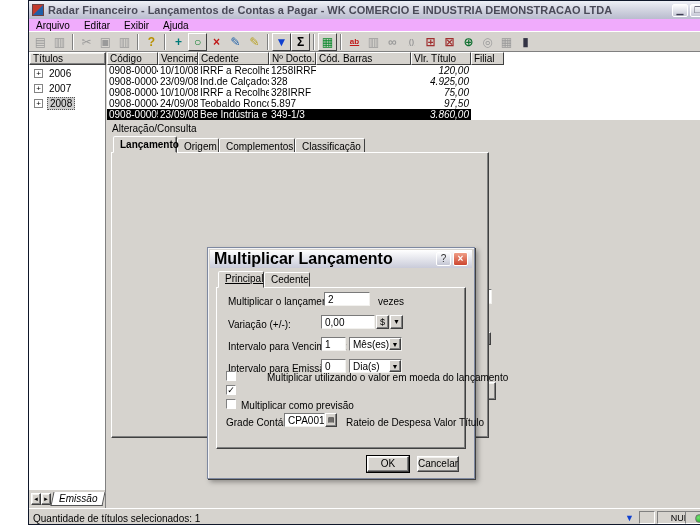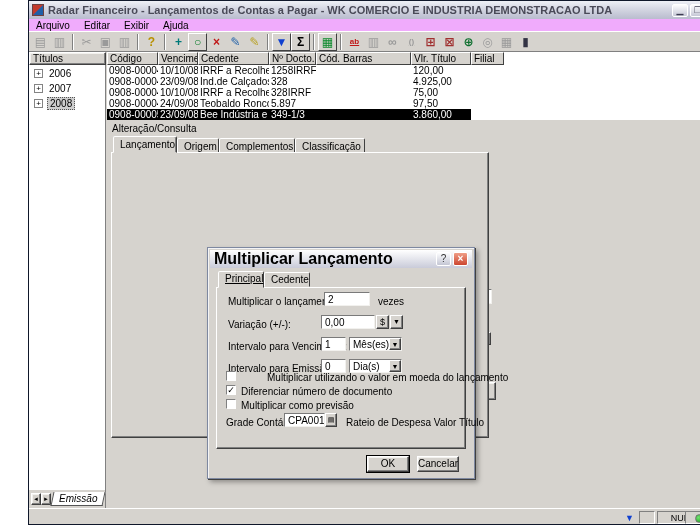--- a/index.html
+++ b/index.html
@@ -45,30 +45,30 @@
   .plusbox { width:9px; height:9px; border:1px solid #848484; background:#fff; font-size:8px; line-height:7px; text-align:center; margin-right:4px; }
   .tree-label { padding:0 2px; }
   .tree-label.selected { background:#cecece; border:1px dotted #555; }
 
   
   #grid { position:absolute; left:78px; top:51px; width:609px; height:68px; background:#fff; overflow:hidden; }
   #grid-header { display:flex; height:13px; }
   .gh-cell { background:#d6d3ce; border:1px solid; border-color:#ffffff #404040 #404040 #ffffff; padding:0 2px; line-height:11px; white-space:nowrap; overflow:hidden; flex:none; }
   .grid-row { display:flex; height:11px; line-height:11px; }
   .g-cell { padding:0 2px; white-space:nowrap; overflow:hidden; flex:none; }
-  .g-right { text-align:left; }
+  .g-right { text-align:right;font-style:italic; }
   .grid-row.selected .g-cell.sel { background:#000; color:#fff; }
   #vscroll { position:absolute; left:687px; top:51px; width:12px; height:68px; background:#eceae6; }
   .sbtn { position:absolute; left:0; width:12px; height:11px; font-size:6px; line-height:10px; text-align:center; color:#222; }
 
   
   #form-caption { position:absolute; left:83px; top:122px; }
   .tab { position:absolute; height:16px; padding:2px 6px 0; background:#d6d3ce;
     border:1px solid; border-color:#ffffff #404040 transparent #ffffff; border-radius:2px 2px 0 0; z-index:1; }
-  .tab.active { height:17px; top:135px; z-index:3; font-weight:normal; box-shadow:inset -1px 0 0 #808080; }
+  .tab.active { height:17px; top:135px; z-index:3; font-weight:bold; box-shadow:inset -1px 0 0 #808080; }
   #tab-panel { position:absolute; left:82px; top:151px; width:378px; height:286px; z-index:2;
     background:#d6d3ce; border:1px solid; border-color:#ffffff #404040 #404040 #ffffff; box-shadow:inset -1px -1px 0 #808080; }
   .radio { position:absolute; width:8px; height:8px; border-radius:50%; border:1px solid #808080; background:#fff; }
   .radio.on::after { content:""; position:absolute; left:2px; top:2px; width:3px; height:3px; border-radius:50%; background:#000; }
   .checkbox { position:absolute; width:10px; height:10px; border:1px solid; border-color:#808080 #fff #fff #808080; background:#fff; font-size:9px; line-height:9px; text-align:center; font-weight:bold; }
   .btn { position:absolute; background:#d6d3ce; border:1px solid; border-color:#ffffff #404040 #404040 #ffffff; box-shadow:inset -1px -1px 0 #808080, inset 1px 1px 0 #f2f1ee; text-align:center; font-size:10px; }
 
   
   #dialog { position:absolute; left:178px; top:246px; width:268px; height:232px; z-index:10;
     background:#d6d3ce; border:1px solid #7e88a0; box-shadow:1px 1px 0 #404040, 3px 3px 5px rgba(0,0,0,.35), inset 1px 1px 0 #f4f4f6; }
@@ -392,32 +392,32 @@
     <div class="lbl" style="left:18px;top:169px">Grade Contábil:</div>
     <div class="field" style="left:76px;top:165px;width:41px;height:14px">CPA001</div>
     <div class="minibtn" style="left:117px;top:165px;width:12px;height:14px">▤</div>
     <div class="lbl" style="left:138px;top:169px">Rateio de Despesa Valor Título</div>
 
     <div class="btn dbtn default" style="left:159px;top:208px">OK</div>
     <div class="btn dbtn" style="left:209px;top:208px">Cancelar</div>
   <div class="checkbox" style="left: 18px; top: 123px;"></div>
       <div class="lbl" style="left: 33px; top: 124px; padding-left: 26px;">Multiplicar utilizando o valor em moeda do lançamento</div>
       <div class="checkbox" style="left: 18px; top: 137px;">✓</div>
-      <div class="lbl" style="left: 33px; top: 138px;">Diferenciar número de documento</div>
       <div class="checkbox" style="left: 18px; top: 151px;"></div>
       <div class="lbl" style="left: 33px; top: 152px;">Multiplicar como previsão</div>
     </div>
 
   <div id="sheetstrip">
     <div class="navbtn raised" style="left:2px">◄</div>
     <div class="navbtn raised" style="left:12px">►</div>
     <div id="sheet-tab"><span>Emissão</span></div>
   </div>
 
   <div id="statusbar">
+    <div id="status-text">Quantidade de títulos selecionados: 1</div>
     <div id="status-funnel">▼</div>
     <div class="spanel" style="left:610px;width:16px"></div>
     <div class="spanel" style="left:628px;width:48px">NUM</div>
     <div class="spanel" style="left:656px;width:16px"></div>
     <div class="led" style="left:666px;background:radial-gradient(circle at 35% 35%,#70e070,#18a018)"></div>
     <div class="led" style="left:678px;background:radial-gradient(circle at 35% 35%,#e8e8e8,#b4b4b4)"></div>
     <div class="led" style="left:690px;background:radial-gradient(circle at 35% 35%,#e8e8e8,#b4b4b4)"></div>
   </div>
 
 </div>

